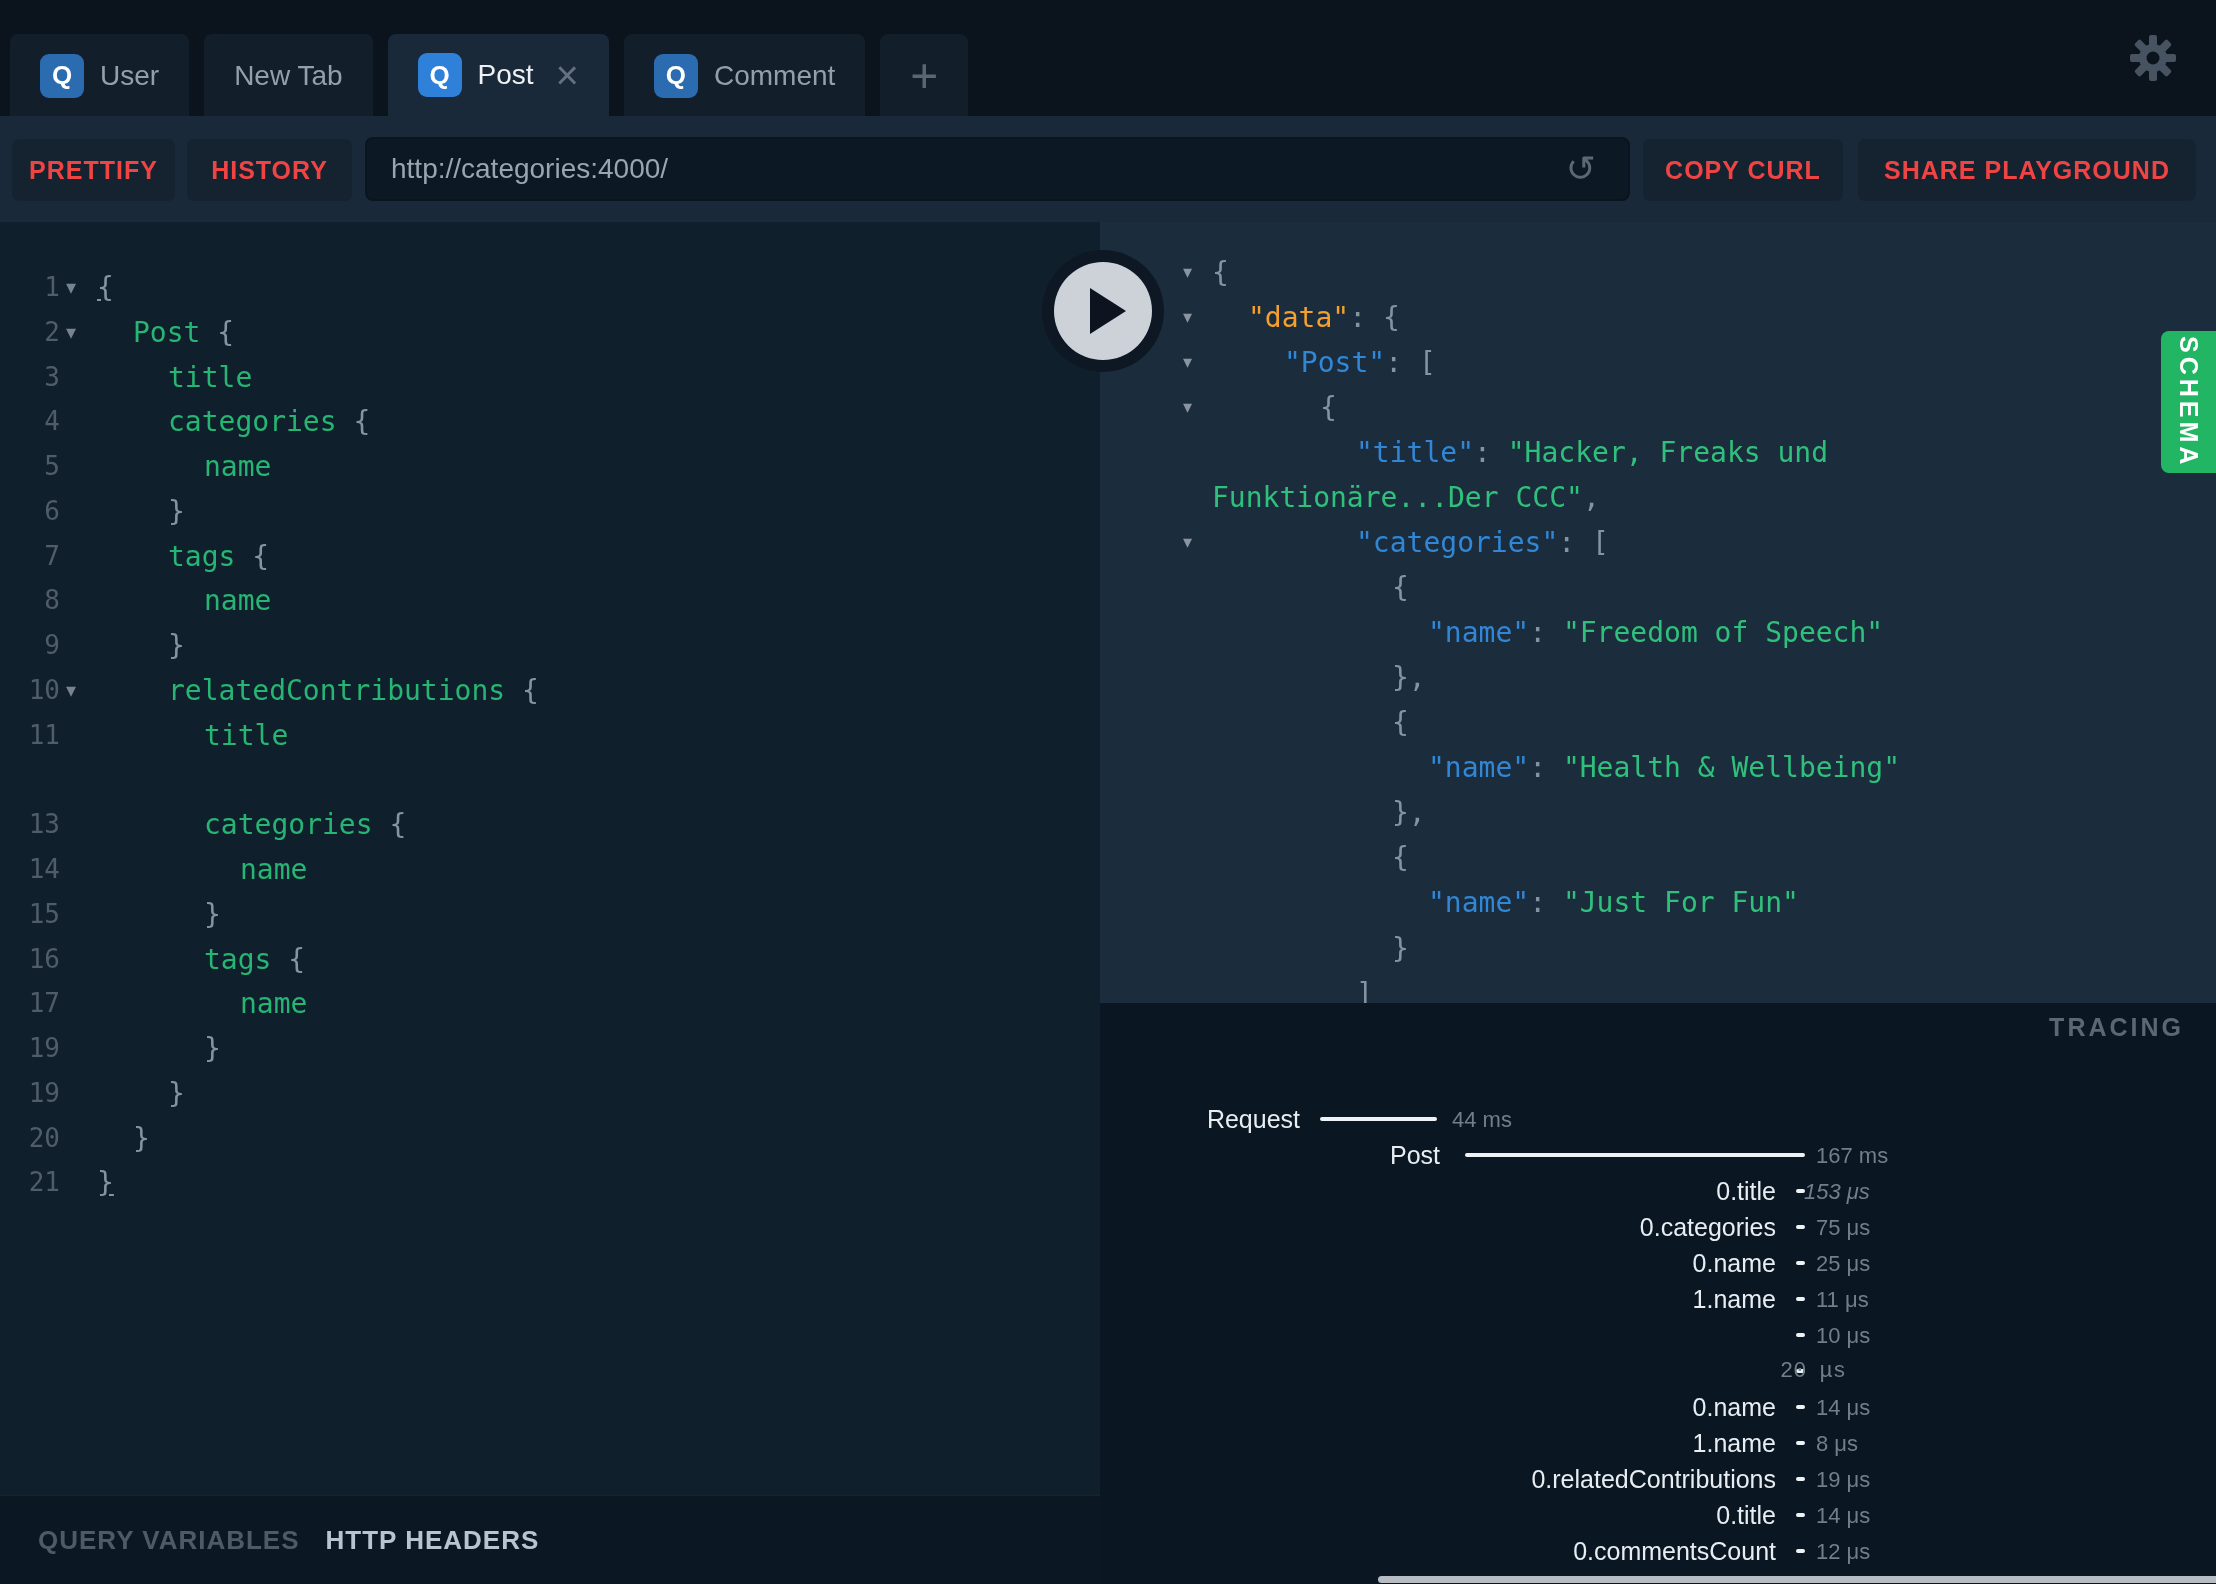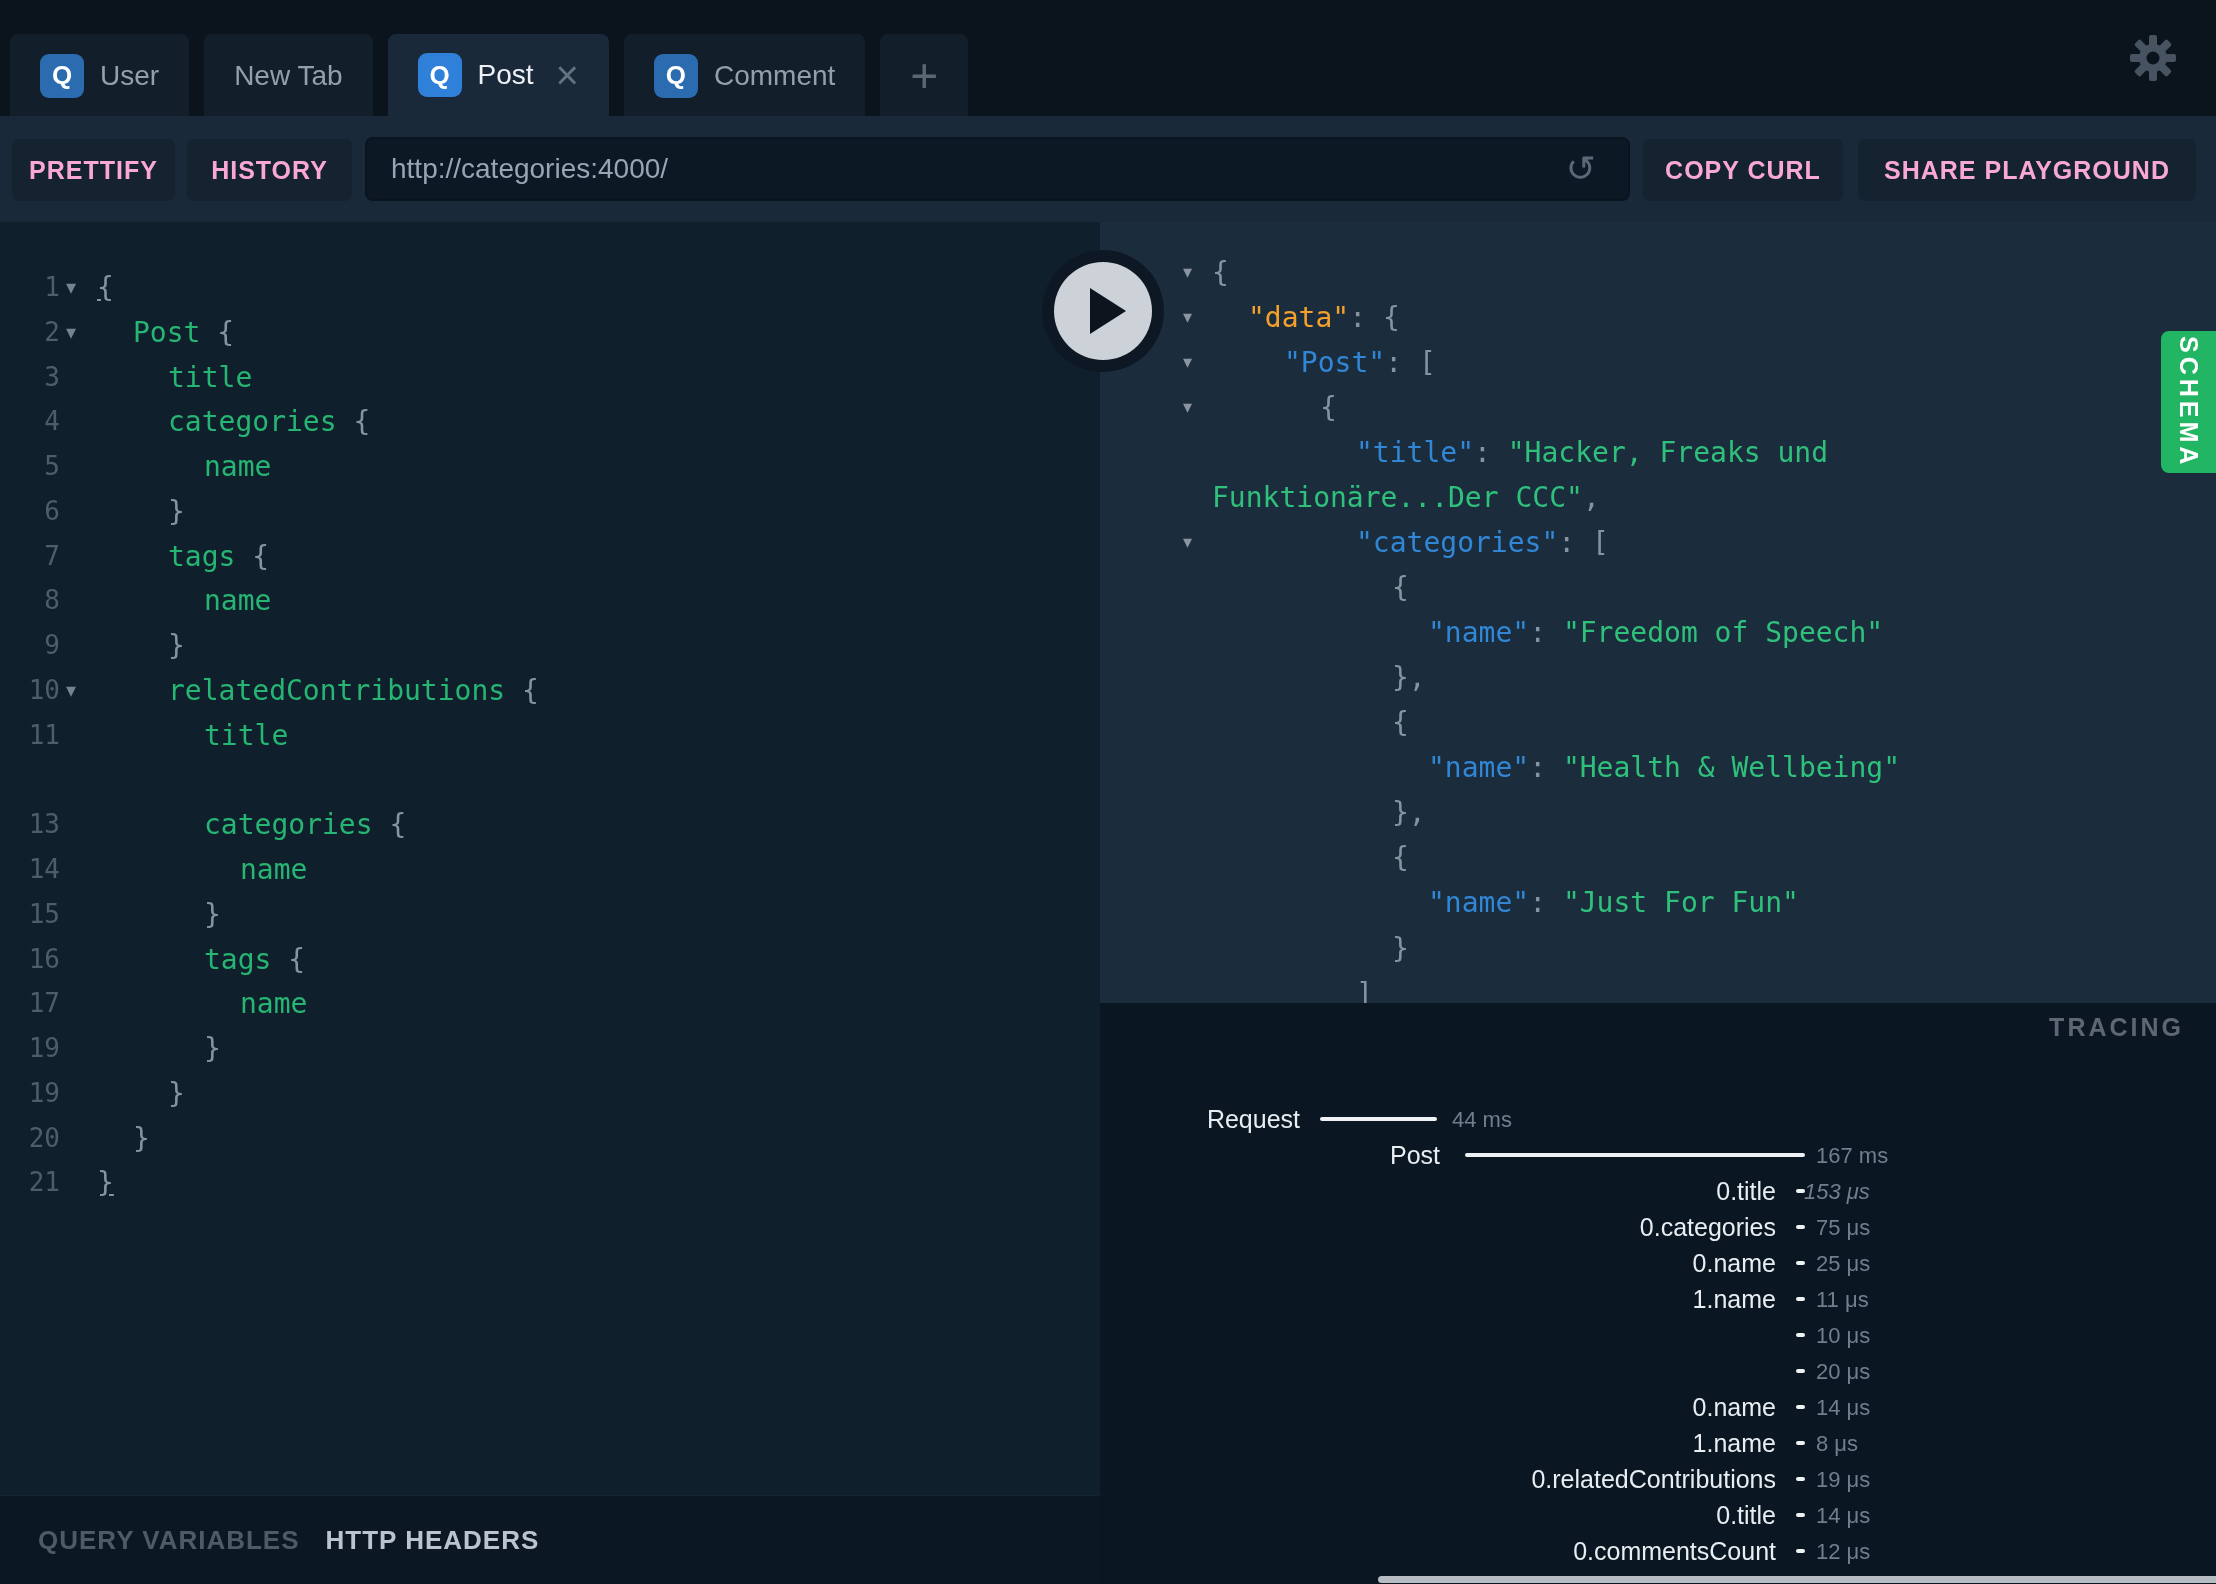--- a/index.html
+++ b/index.html
@@ -19,21 +19,21 @@
   .tab .tlabel { font-size:28px; color:#93a0ac; white-space:nowrap; }
   .tab.active .tlabel { color:#edf1f5; }
   .tab .close { margin-left:22px; color:#657180; font-size:40px; line-height:30px; font-weight:300; }
   .tab.plus { width:88px; justify-content:center; padding:0; }
   .tab .plus-glyph { color:#5a6670; font-size:48px; font-weight:300; line-height:40px; }
   .gear { position:absolute; left:2128px; top:33px; width:50px; height:50px; cursor:pointer; }
 
   
   .toolbar { position:absolute; left:0; top:116px; width:2216px; height:106px; background:#19293a; }
   .tbtn { position:absolute; top:23px; height:62px; background:#152230; border:none; border-radius:7px;
-          color:#f9a8d4; font-family:"Liberation Sans",sans-serif; font-size:25px; font-weight:600;
+          color:#ef4444; font-family:"Liberation Sans",sans-serif; font-size:25px; font-weight:600;
           letter-spacing:1px; cursor:pointer; }
   .urlbox { position:absolute; left:365px; top:21px; width:1265px; height:64px; background:#0c1823;
             border:2px solid #0a141e; border-radius:8px; display:flex; align-items:center; padding:0 24px; }
   .urltext { color:#98a6b4; font-size:28px; flex:1; }
   .reload { color:#5b6977; font-size:36px; cursor:pointer; margin-right:8px; }
 
   
   .editor { position:absolute; left:0; top:222px; width:1100px; height:1273px; background:#101f2c; overflow:hidden; }
   .eline { position:absolute; left:0; width:100%; height:45px; }
   .lnum { position:absolute; left:0; top:0; width:60px; text-align:right; color:#505c68;
@@ -333,21 +333,21 @@
         <span class="trlabel" style="left: 0px; width: 676px;">1.name</span>
         <span class="trbar" style="left: 696px; width: 9px;"></span>
         <span class="trval" style="left: 716px;">11 μs</span>
       </div>
       <div class="trow" style="top: 316px;">
         <span class="trbar" style="left: 696px; width: 9px;"></span>
         <span class="trval" style="left: 716px;">10 μs</span>
       </div>
       <div class="trow" style="top: 352px;">
         <span class="trbar" style="left: 696px; width: 9px;"></span>
-        <span class="trval" style="left: 716px;">20 μs</span>
+        <span class="trval" style="left: 680px; font-family: Liberation Mono, monospace;">20 μs</span>
       </div>
       <div class="trow" style="top: 388px;">
         <span class="trlabel" style="left: 0px; width: 676px;">0.name</span>
         <span class="trbar" style="left: 696px; width: 9px;"></span>
         <span class="trval" style="left: 716px;">14 μs</span>
       </div>
       <div class="trow" style="top: 424px;">
         <span class="trlabel" style="left: 0px; width: 676px;">1.name</span>
         <span class="trbar" style="left: 696px; width: 9px;"></span>
         <span class="trval" style="left: 716px;">8 μs</span>

